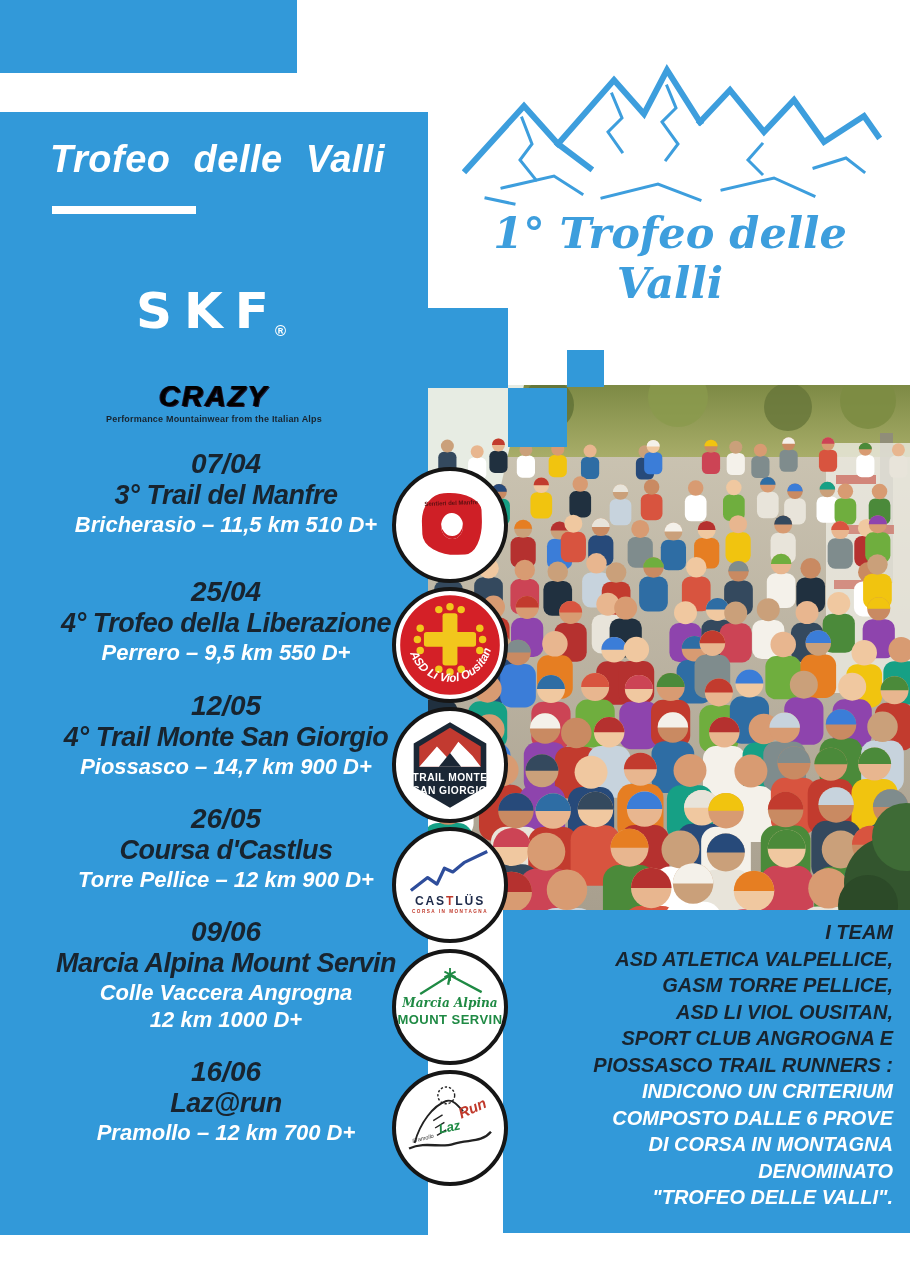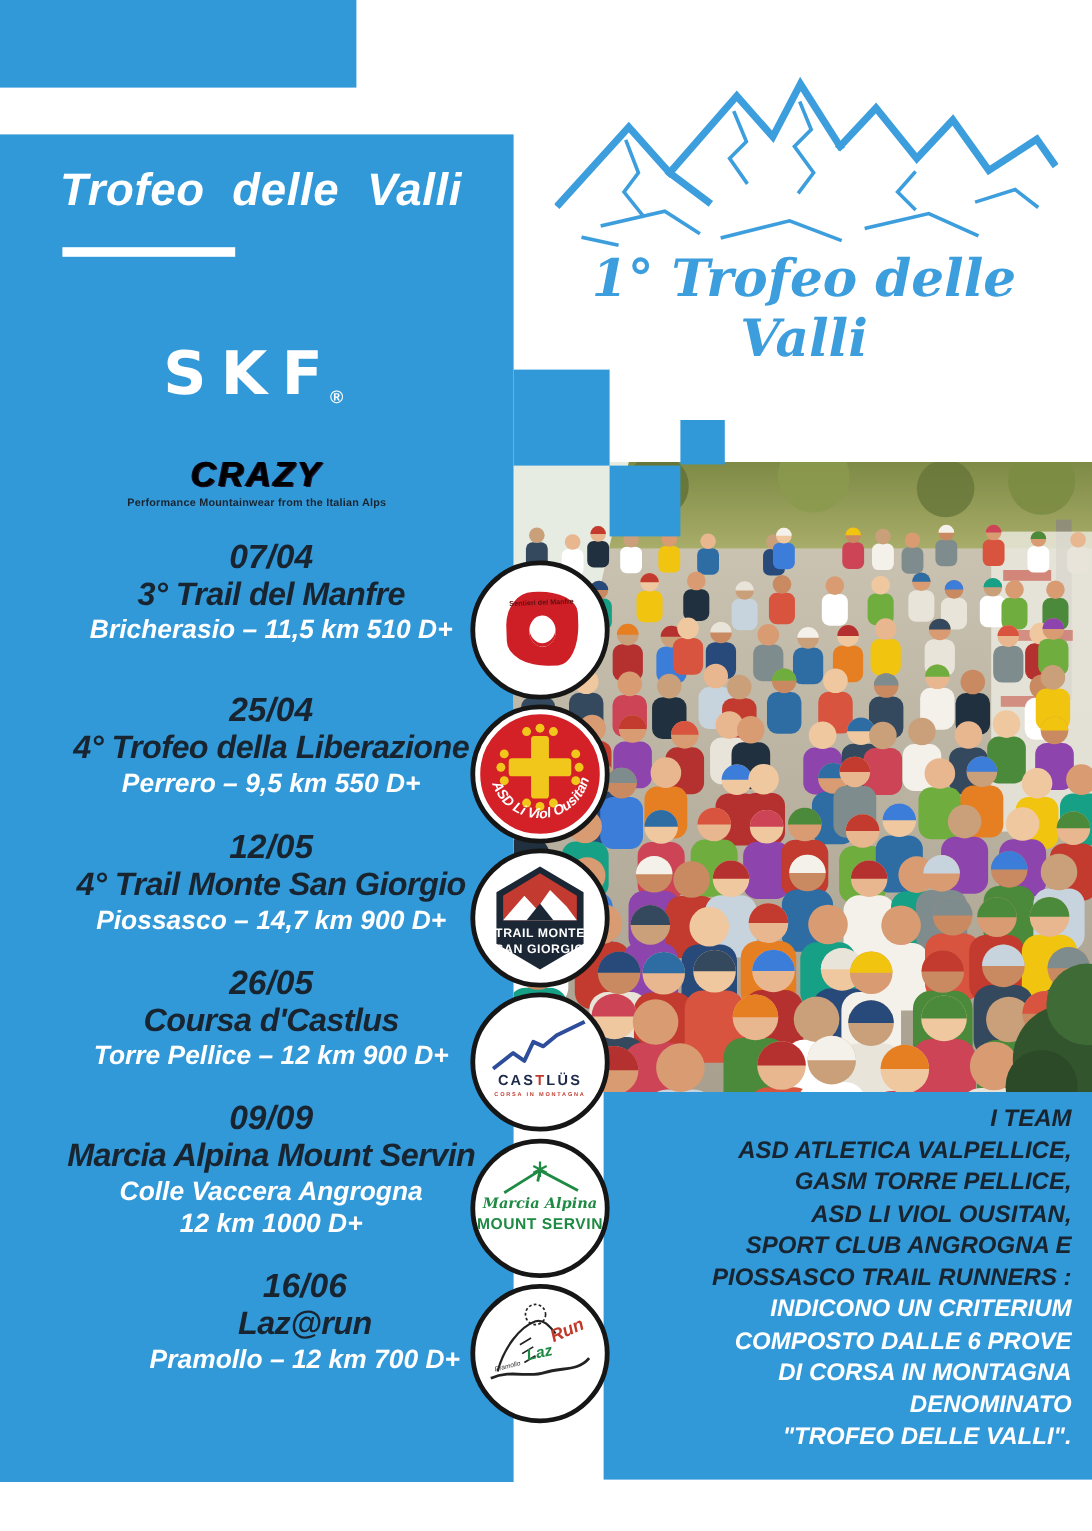--- a/index.html
+++ b/index.html
@@ -522,26 +522,26 @@
     <div class="d">12/05</div>
     <div class="t">4° Trail Monte San Giorgio</div>
     <div class="l">Piossasco – 14,7 km 900 D+</div>
   </div>
   <div class="ev" style="top:803px;">
     <div class="d">26/05</div>
     <div class="t">Coursa d'Castlus</div>
     <div class="l">Torre Pellice – 12 km 900 D+</div>
   </div>
   <div class="ev" style="top:916px;">
-    <div class="d">09/09</div>
+    <div class="d">09/06</div>
     <div class="t">Marcia Alpina Mount Servin</div>
     <div class="l">Colle Vaccera Angrogna</div>
     <div class="l">12 km  1000 D+</div>
   </div>
-  <div class="ev" style="top:1056px;margin-left:28px;">
+  <div class="ev" style="top:1056px;">
     <div class="d">16/06</div>
     <div class="t">Laz@run</div>
     <div class="l">Pramollo – 12 km 700 D+</div>
   </div>
 
   <div id="badge-manfre" class="badge">
     <div id="manfre-blob">
       <div id="manfre-label">Sentieri del Manfre</div>
       <div id="manfre-face"></div>
     </div>

